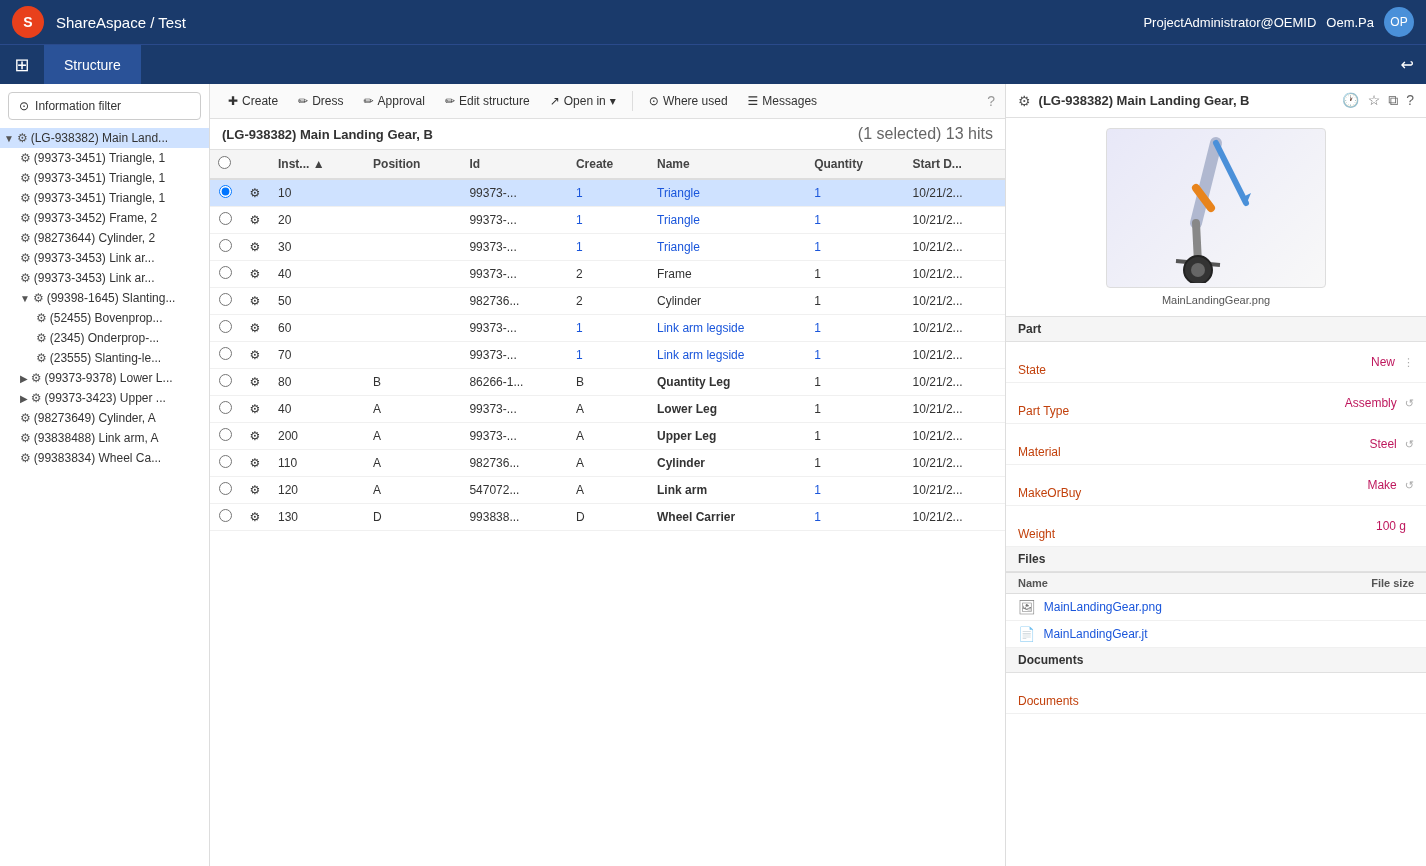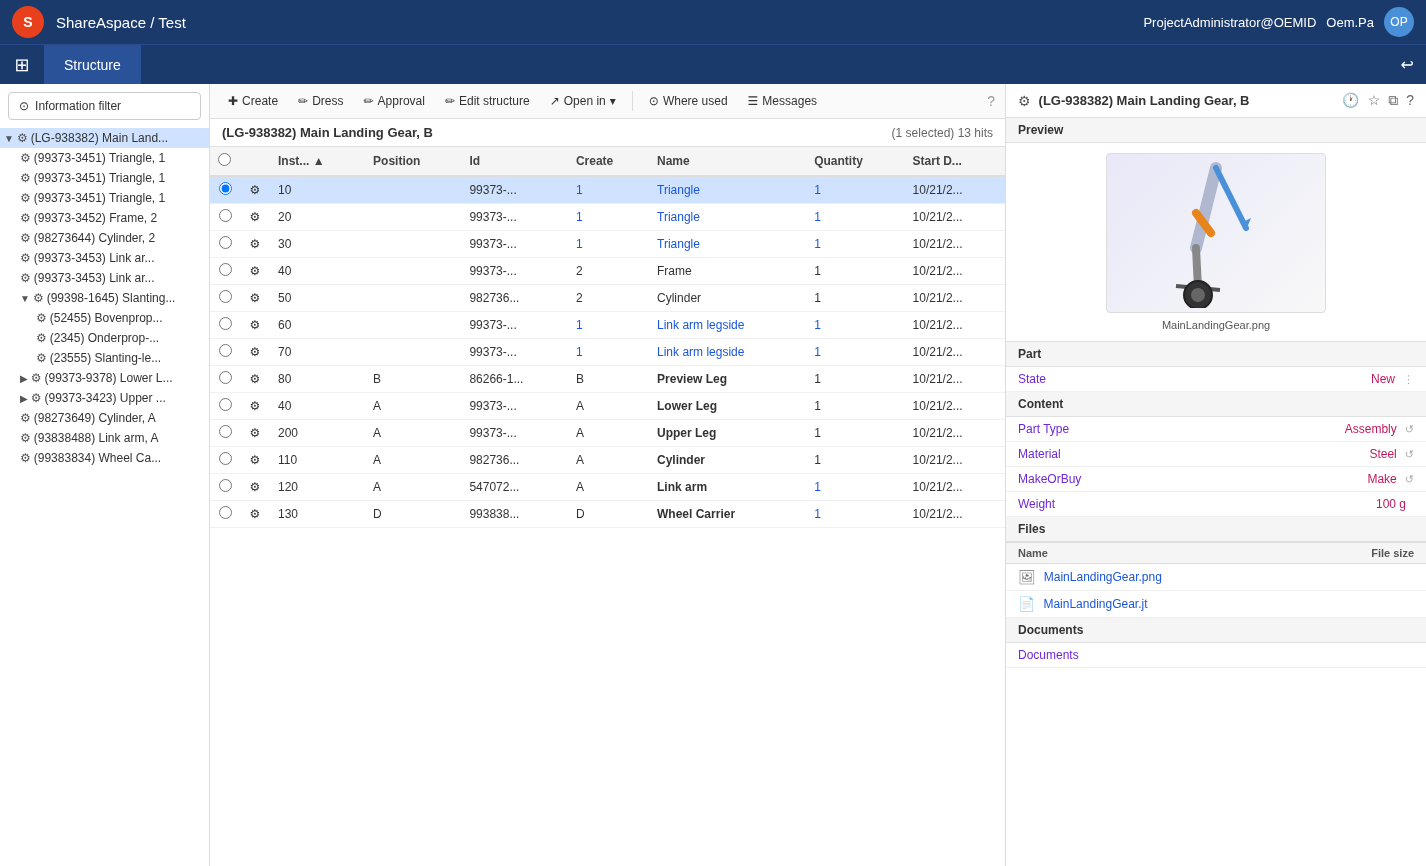--- a/index.html
+++ b/index.html
@@ -134,21 +134,21 @@
 
     .panel-header {
       padding: 6px 12px;
       display: flex;
       align-items: center;
       justify-content: space-between;
       border-bottom: 1px solid #e0e0e0;
       background: white;
     }
     .panel-title { font-size: 13px; font-weight: 600; color: #333; }
-    .hit-count { font-size: 12px; color: #666; }
+    .hit-count { font-size: 16px; color: #666; }
 
     
     .data-table { width: 100%; border-collapse: collapse; font-size: 12px; }
     .data-table th {
       background: #f5f5f5;
       border-bottom: 2px solid #ddd;
       padding: 6px 8px;
       text-align: left;
       font-weight: 600;
       color: #444;
@@ -219,21 +219,21 @@
     
     .landing-gear-svg { width: 180px; height: 150px; }
 
     .property-row {
       display: flex;
       align-items: center;
       padding: 5px 12px;
       border-bottom: 1px solid #f0f0f0;
       font-size: 12px;
     }
-    .property-key { color: #6d28d9; flex: 1; font-weight: 500; }
+    .property-key { color: #c2410c; flex: 1; font-weight: 500; margin-top: 16px; }
     .property-val { color: #be185d; text-align: right; margin-right: 8px; }
     .property-icon { color: #aaa; font-size: 11px; cursor: pointer; }
 
     .files-section { padding: 0; }
     .files-table-header {
       display: flex;
       background: #f5f5f5;
       border-bottom: 1px solid #ddd;
       border-top: 1px solid #ddd;
       padding: 4px 12px;
@@ -505,21 +505,21 @@
               <td class="link">1</td>
               <td>10/21/2...</td>
             </tr>
             <tr>
               <td class="check-cell"><input type="radio" style="margin: 0px;"></td>
               <td class="gear-cell">⚙</td>
               <td>80</td>
               <td>B</td>
               <td>86266-1...</td>
               <td>B</td>
-              <td class="bold">Preview Leg</td>
+              <td class="bold">Quantity Leg</td>
               <td>1</td>
               <td>10/21/2...</td>
             </tr>
             <tr>
               <td class="check-cell"><input type="radio" style="margin: 0px;"></td>
               <td class="gear-cell">⚙</td>
               <td>40</td>
               <td>A</td>
               <td>99373-...</td>
               <td>A</td>
@@ -582,21 +582,20 @@
       <span style="font-size:14px;color:#555;">⚙</span>
       <span class="right-panel-title">(LG-938382) Main Landing Gear, B</span>
       <div class="right-panel-icons">
         <span style="cursor:pointer;">🕐</span>
         <span style="cursor:pointer;">☆</span>
         <span style="cursor:pointer;">⧉</span>
         <span style="cursor:pointer;">?</span>
       </div>
     </div>
 
-    <div class="section-label">Preview</div>
     <div class="preview-area">
       <div class="preview-image">
         <svg class="landing-gear-svg" viewBox="0 0 180 150" xmlns="http://www.w3.org/2000/svg">
 
           <line x1="90" y1="10" x2="70" y2="90" stroke="#b0b8d0" stroke-width="12" stroke-linecap="round"></line>
 
           <line x1="90" y1="10" x2="120" y2="70" stroke="#4a90d9" stroke-width="6" stroke-linecap="round"></line>
 
           <line x1="70" y1="55" x2="85" y2="75" stroke="#e8841c" stroke-width="8" stroke-linecap="round"></line>
 
@@ -614,21 +613,20 @@
     </div>
 
     <div class="section-label">Part</div>
 
     <div class="property-row">
       <span class="property-key">State</span>
       <span class="property-val">New</span>
       <span class="property-icon">⋮</span>
     </div>
 
-    <div class="section-label">Content</div>
 
     <div class="property-row">
       <span class="property-key">Part Type</span>
       <span class="property-val">Assembly</span>
       <span class="property-icon">↺</span>
     </div>
     <div class="property-row">
       <span class="property-key">Material</span>
       <span class="property-val">Steel</span>
       <span class="property-icon">↺</span>

